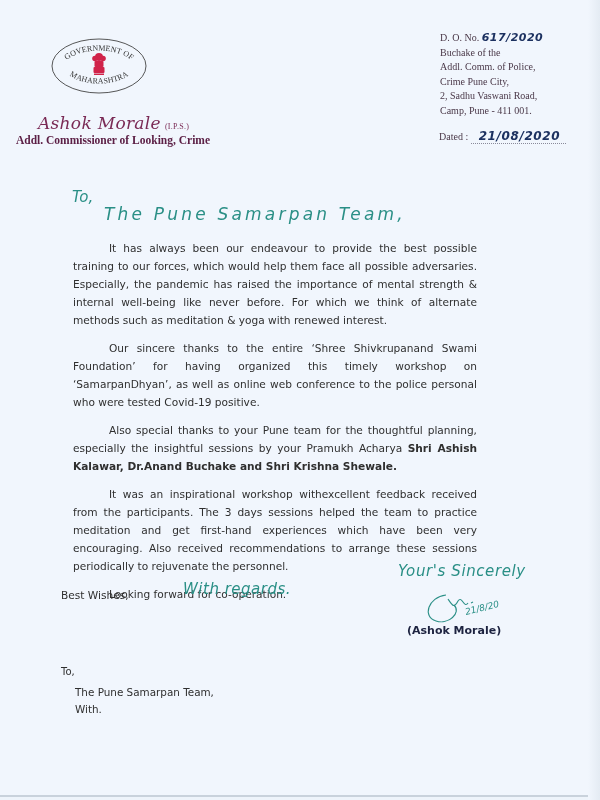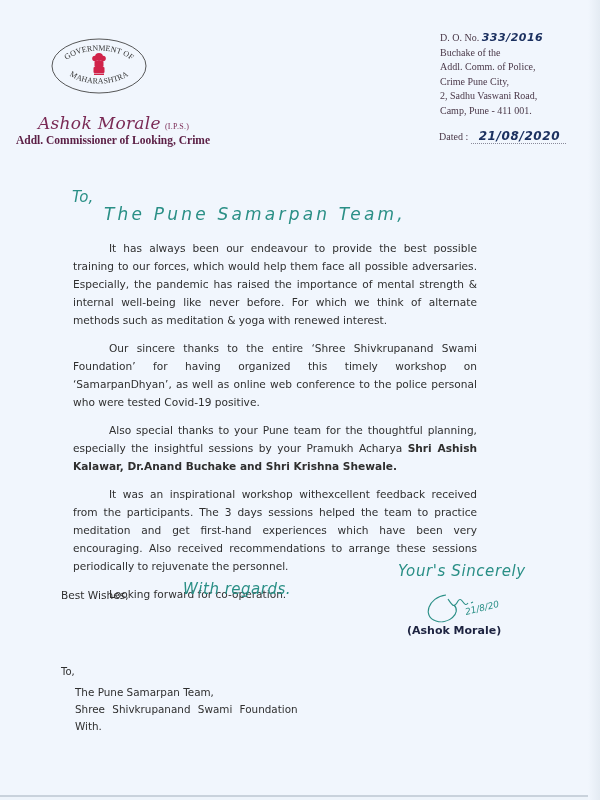--- a/index.html
+++ b/index.html
@@ -122,21 +122,21 @@
   </svg>
 
   <div class="officer-name">
     <span>Ashok Morale</span><span class="ips">(I.P.S.)</span>
   </div>
   <div class="officer-title">Addl. Commissioner of Looking, Crime</div>
 
   <div class="address">
     <div>
       <span>D. O. No.</span>
-      <span class="hand">333/2016</span>
+      <span class="hand">617/2020</span>
     </div>
     <div>Buchake of the</div>
     <div>Addl. Comm. of Police,</div>
     <div>Crime Pune City,</div>
     <div>2, Sadhu Vaswani Road,</div>
     <div>Camp, Pune - 411 001.</div>
   </div>
   <div class="dated">
     <span>Dated :</span>
     <span class="hand">21/08/2020</span>
@@ -159,17 +159,16 @@
 
   <svg class="signature" viewBox="0 0 100 42">
     <path d="M 28 12 C 10 14, 4 34, 18 38 C 30 42, 44 30, 36 22 M 30 16 C 34 22, 36 26, 40 18 C 44 12, 46 26, 50 20 M 53 20 L 55 19" fill="none" stroke="#2a8f86" stroke-width="1.1"></path>
     <text x="48" y="32" font-family="DejaVu Sans, sans-serif" font-style="italic" font-size="9" fill="#2a8f86" transform="rotate(-14 48 32)">21/8/20</text>
   </svg>
   <div class="signatory">(Ashok Morale)</div>
 
   <div class="to-label">To,</div>
   <div class="recipient">
     <div>The Pune Samarpan Team,</div>
-    <div>Shree Shivkrupanand Swami Foundation</div>
     <div>With.</div>
   </div>
 </div>
 <div class="right-shade"></div>
 
 </body></html>

